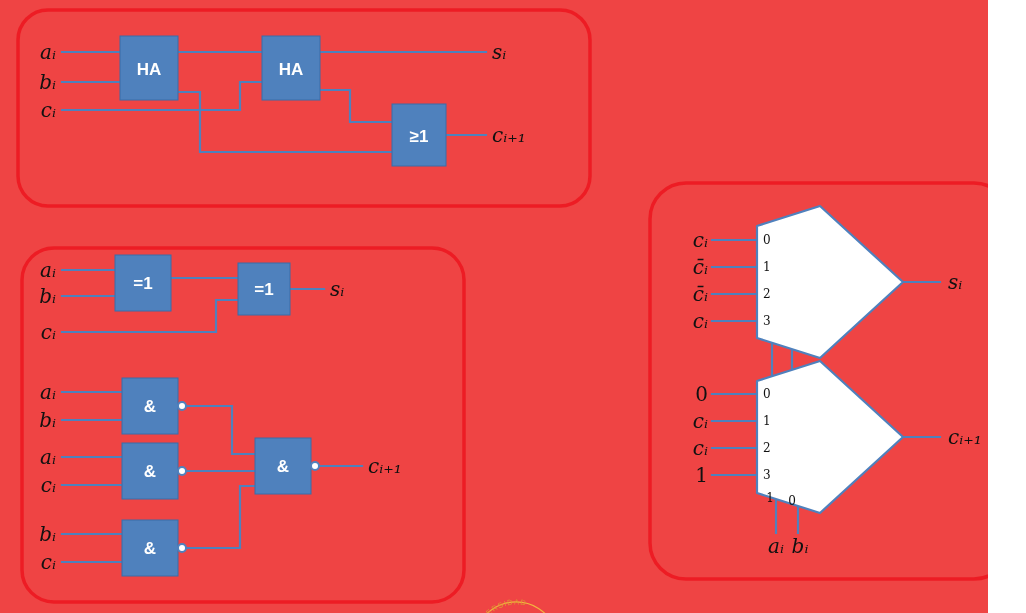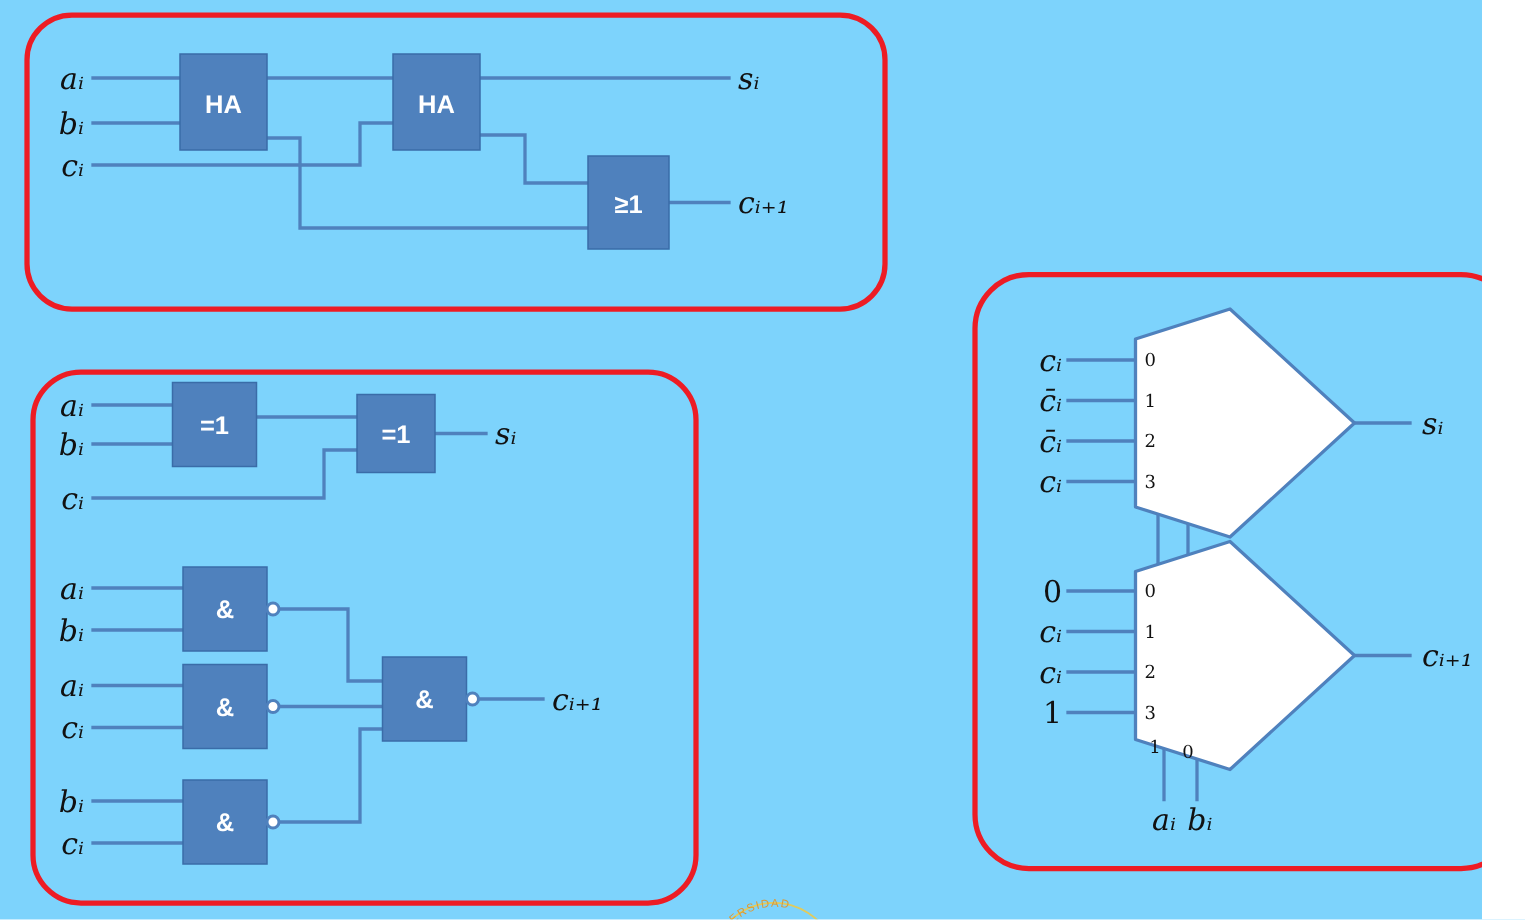--- a/index.html
+++ b/index.html
@@ -5,21 +5,21 @@
   :root{
     --panel-border:#ed1c24;
     --gate-fill:#4f81bd;
     --gate-stroke:#3a6ca8;
     --gate-text:#ffffff;
     --wire:#4f81bd;
     --label:#111111;
     --watermark:#dd9933;
   }
   html,body{margin:0;padding:0;background:#ffffff;}
-  .stage{position:relative;width:988px;height:613px;background:#7dd3fc;overflow:hidden;
+  .stage{position:relative;width:988px;height:613px;background:#ef4444;overflow:hidden;
          font-family:"Liberation Sans","DejaVu Sans",sans-serif;}
   svg{display:block;}
   .panel-border{fill:none;stroke:var(--panel-border);stroke-width:3.5;}
   .wire{fill:none;stroke:var(--wire);stroke-width:2.2;stroke-linecap:square;}
   .gate{fill:var(--gate-fill);stroke:var(--gate-stroke);stroke-width:1;}
   .gate-label{font-weight:bold;font-size:17px;font-family:"Liberation Sans","DejaVu Sans",sans-serif;
               fill:var(--gate-text);text-anchor:middle;}
   .sig{font-style:italic;font-size:20px;font-family:"DejaVu Serif","DejaVu Sans",serif;fill:var(--label);}
   .end{text-anchor:end;}
   .mid{text-anchor:middle;}

